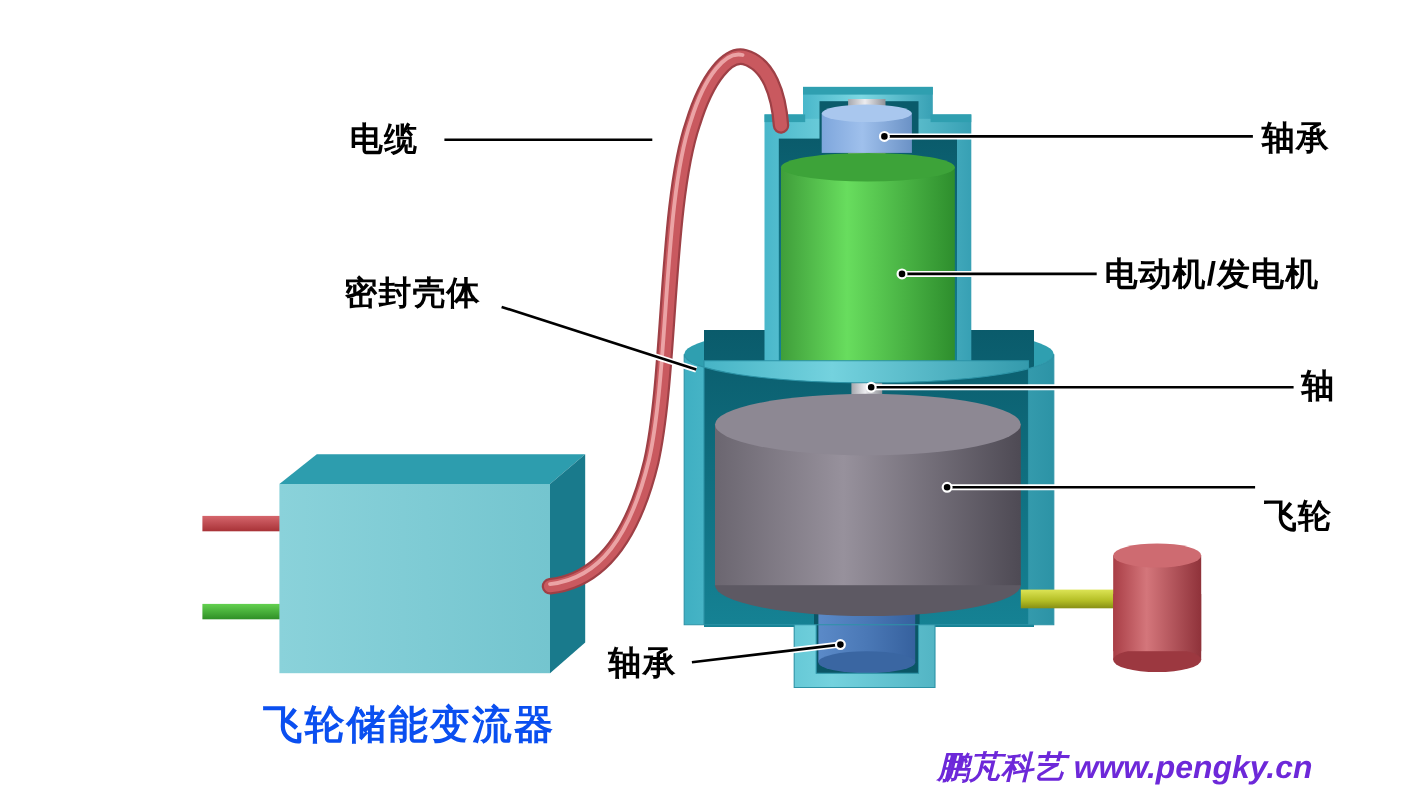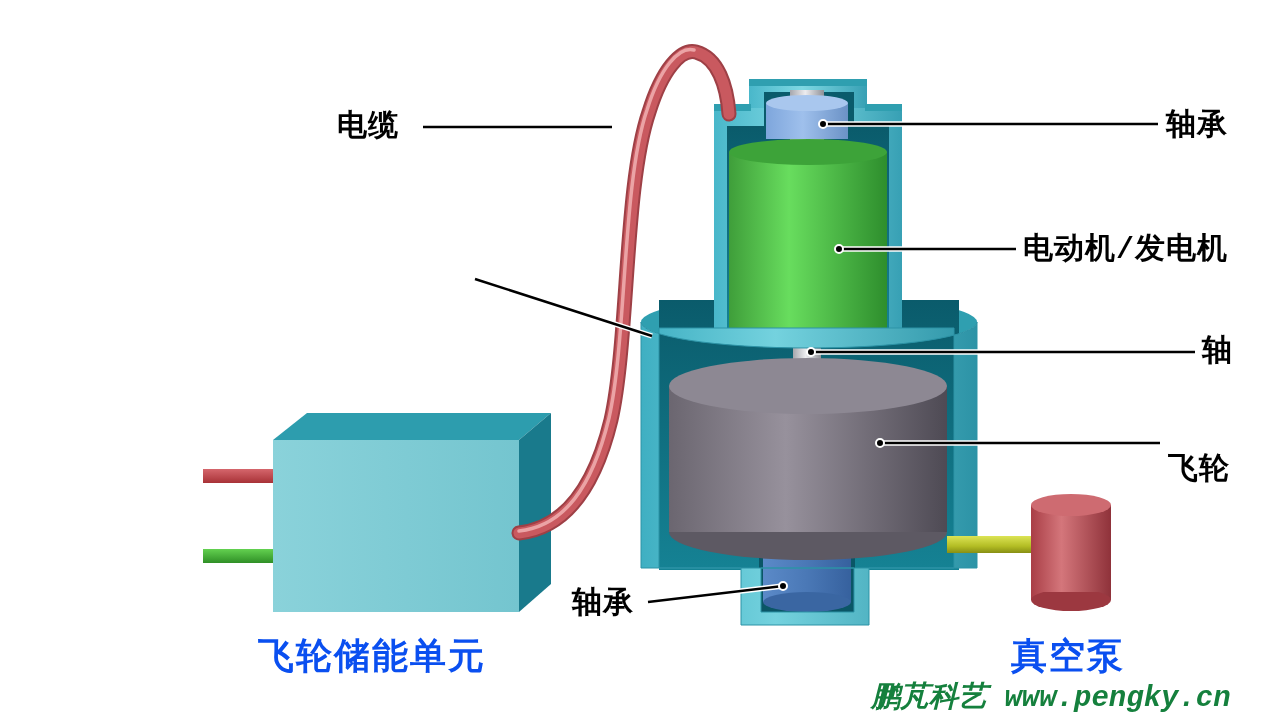--- a/index.html
+++ b/index.html
@@ -1,30 +1,30 @@
 <!DOCTYPE html>
 <html><head>
 <meta charset="utf-8">
 <style>
   html,body{margin:0;padding:0;background:#fff;}
   #stage{
     position:relative;width:1240px;height:720px;background:#ffffff;
-    font-family:Liberation Mono, monospace;overflow:hidden;margin-left:19px;
+    font-family:Liberation Sans, sans-serif;overflow:hidden;
   }
   #scene{position:absolute;left:0;top:0;}
   .lbl{
     position:absolute;color:#000;font-size:30px;font-weight:bold;
     line-height:1;white-space:nowrap;letter-spacing:1px;
   }
   .cap{
     position:absolute;color:#0a4ff0;font-size:36px;font-weight:bold;
     line-height:1;white-space:nowrap;letter-spacing:2px;
   }
   .wm{
-    position:absolute;color:#15803d;font-size:29px;font-weight:bold;
+    position:absolute;color:#6d28d9;font-size:29px;font-weight:bold;
     font-style:italic;line-height:1;white-space:nowrap;
   }
 </style>
 </head>
 <body>
 
 <div id="stage">
 
   <svg id="scene" width="1280" height="720" viewBox="0 0 1280 720">
     <defs>
@@ -186,22 +186,22 @@
         <circle cx="792" cy="352" r="4"></circle>
         <circle cx="861" cy="443" r="4"></circle>
         <circle cx="764" cy="586" r="4"></circle>
       </g>
     </g>
   </svg>
 
   <div class="lbl" style="left:318px;top:112px;">电缆</div>
   <div class="lbl" style="left:1147px;top:111px;">轴承</div>
   <div class="lbl" style="left:1004px;top:235px;">电动机/发电机</div>
+  <div class="lbl" style="left:313px;top:252px;">密封壳体</div>
   <div class="lbl" style="left:1183px;top:337px;">轴</div>
   <div class="lbl" style="left:1149px;top:455px;">飞轮</div>
   <div class="lbl" style="left:553px;top:589px;">轴承</div>
 
-  <div class="cap" style="left:239px;top:641px;">飞轮储能单元</div>
-  <div class="cap" style="left:992px;top:641px;">真空泵</div>
+  <div class="cap" style="left:239px;top:641px;">飞轮储能变流器</div>
 
   <div class="wm" style="left:852px;top:684px;">鹏芃科艺 www.pengky.cn</div>
 
 </div>
 
 </body></html>

